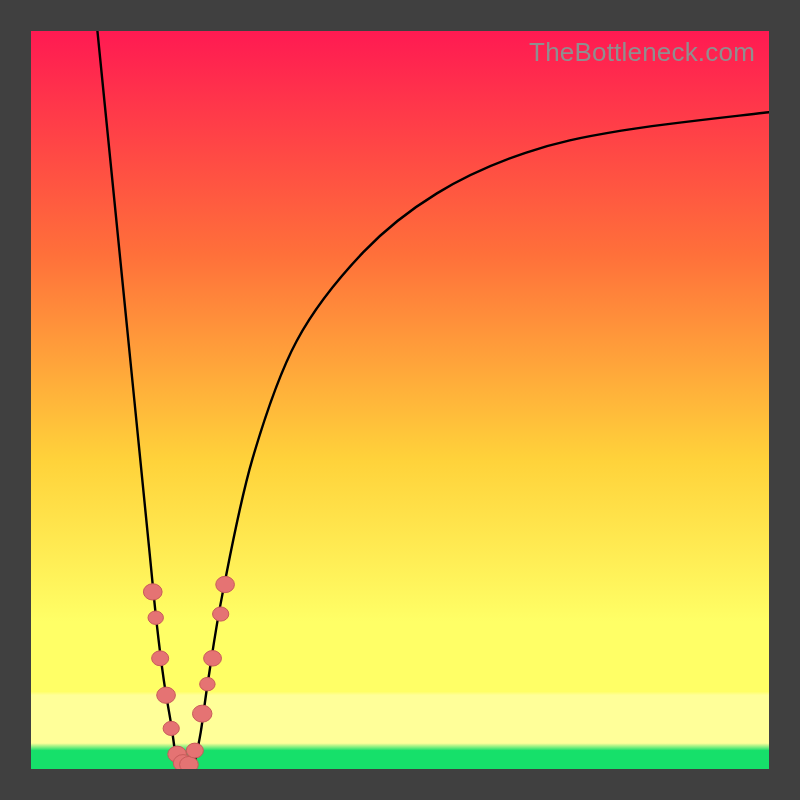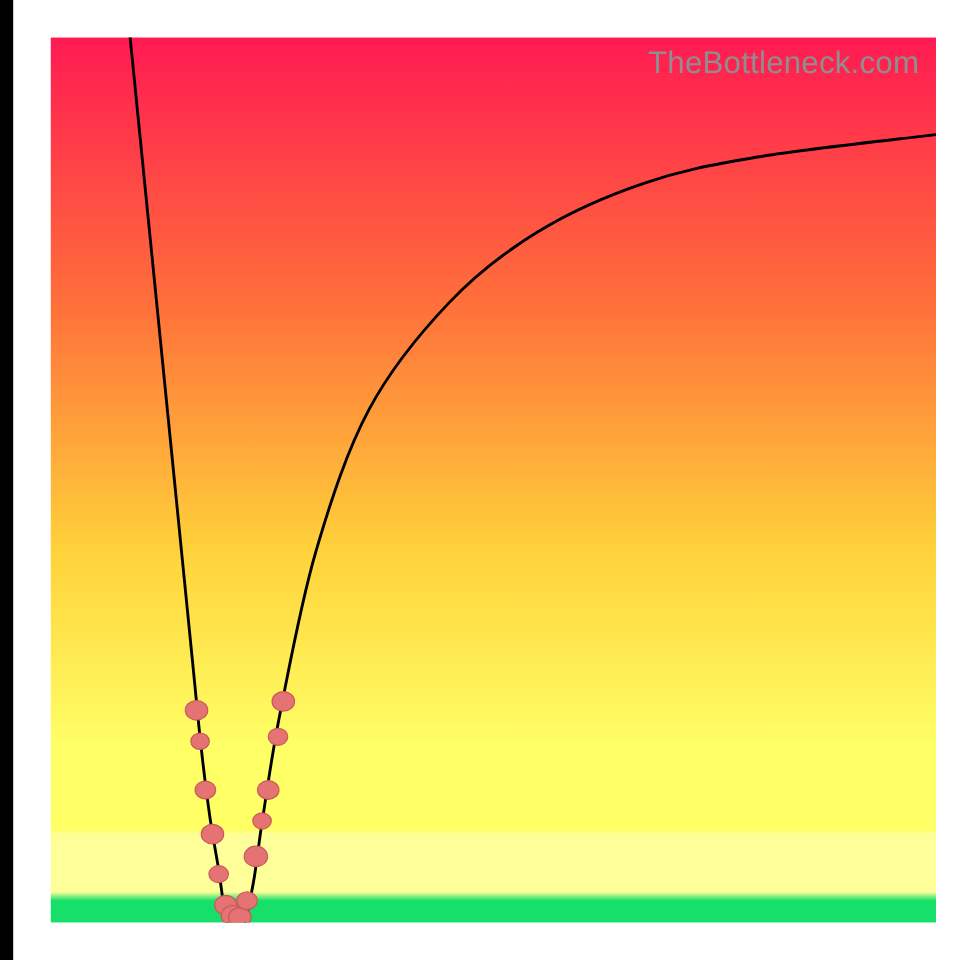--- a/index.html
+++ b/index.html
@@ -7,22 +7,21 @@
     padding: 0;
     width: 800px;
     height: 800px;
     overflow: hidden;
     background: #000;
     font-family: Arial, Helvetica, sans-serif;
   }
   .frame {
     position: absolute;
     inset: 0;
-    background: #ffffff;
-    margin-left: 11px;
+    background: #404040;
   }
   .plot {
     position: absolute;
     left: 31px;
     top: 31px;
     width: 738px;
     height: 738px;
     overflow: hidden;
   }
   .watermark {

